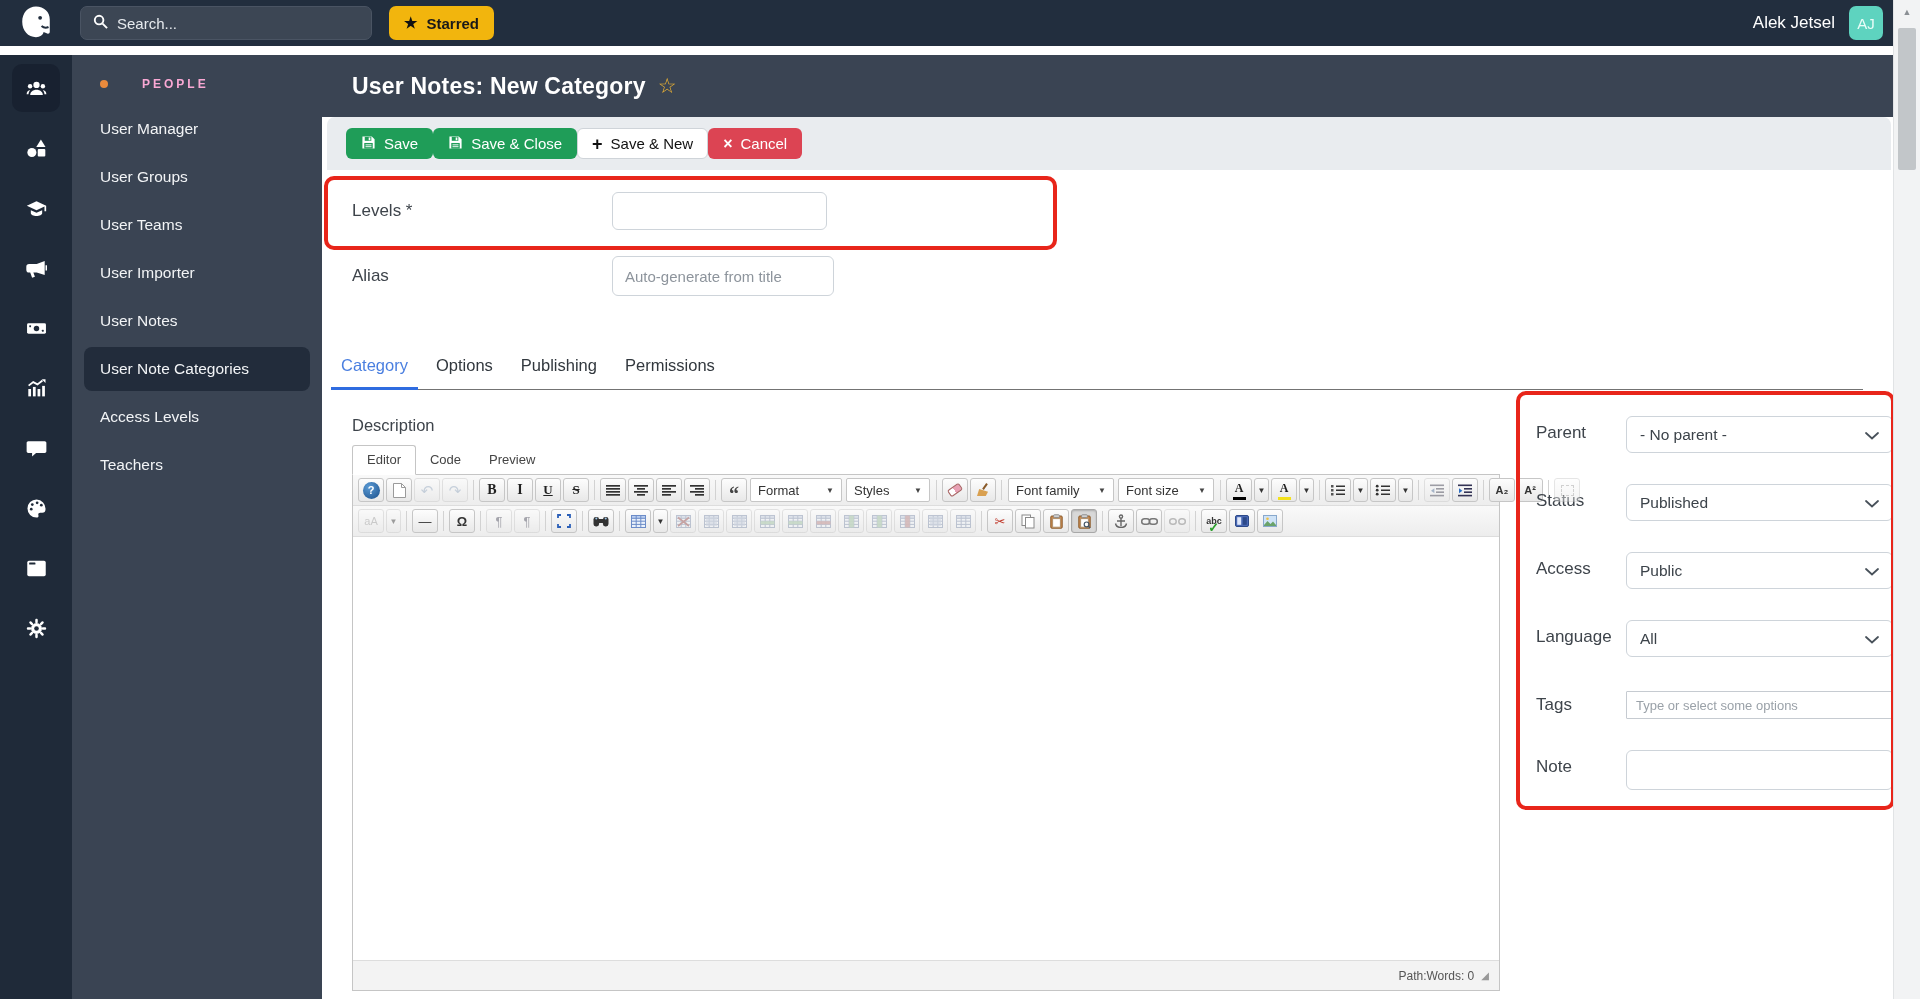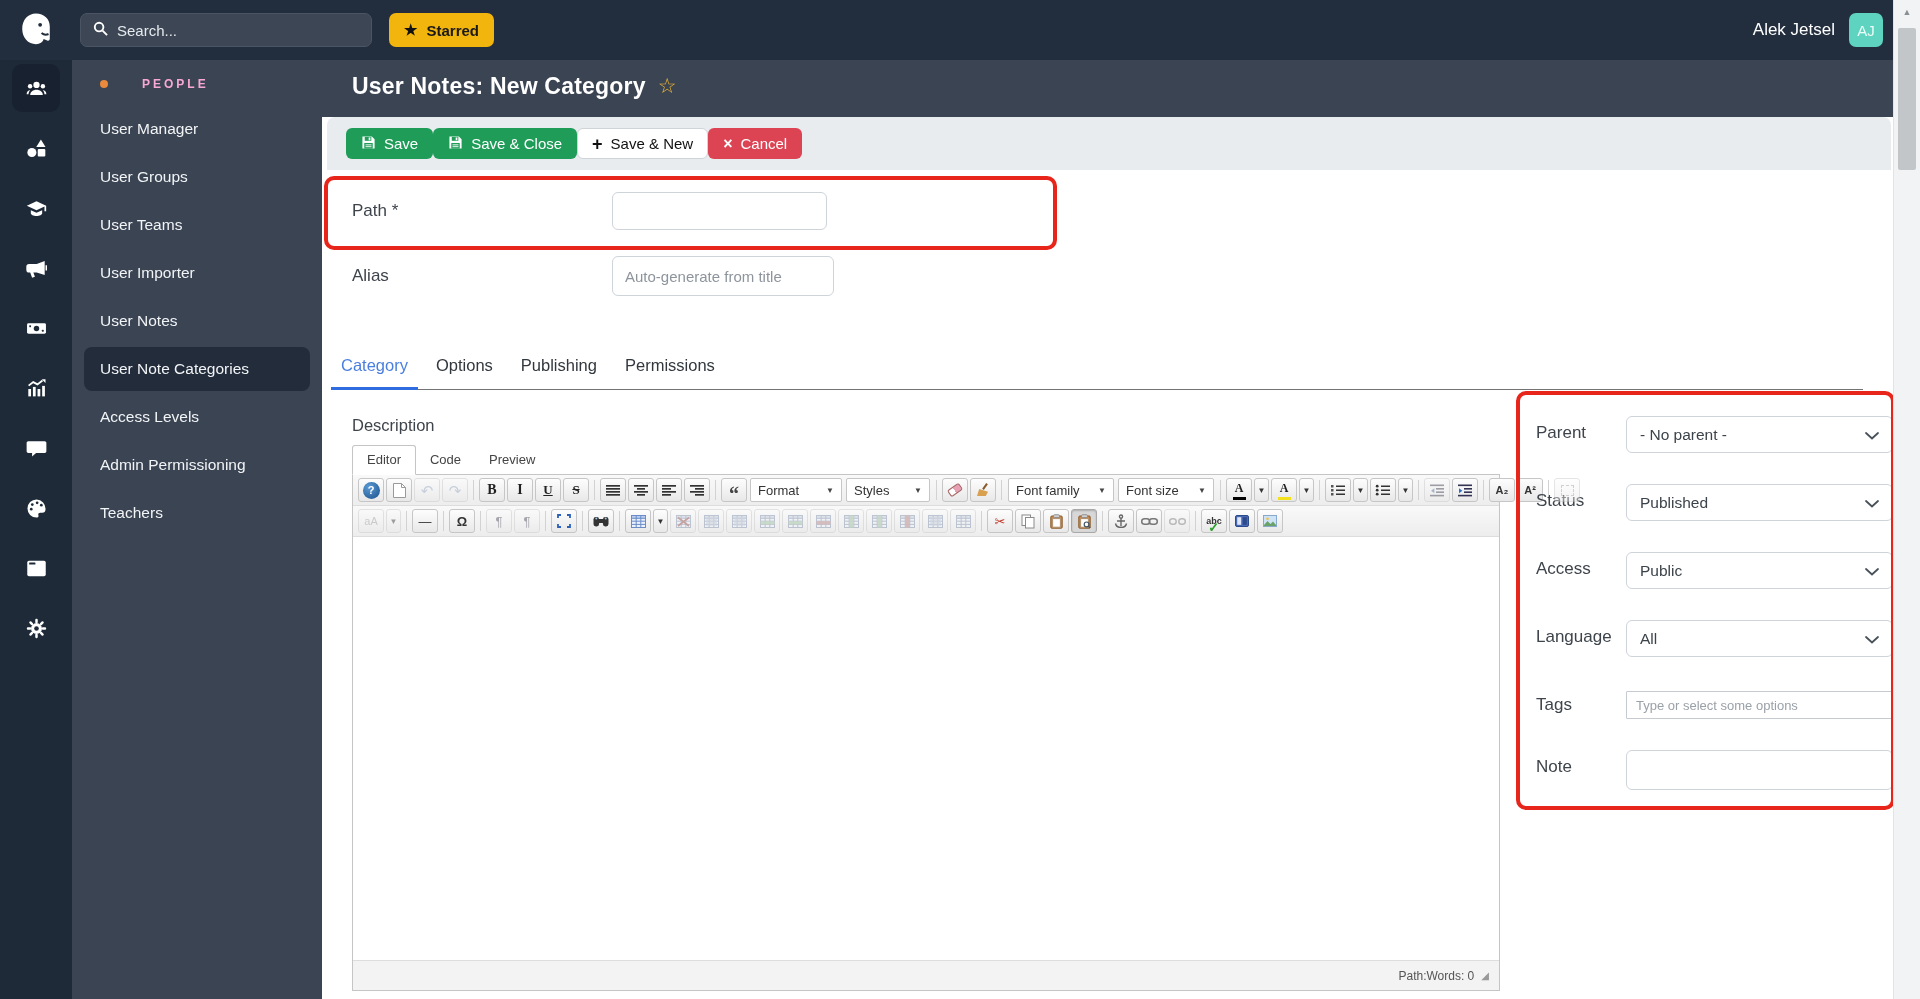--- a/index.html
+++ b/index.html
@@ -1,21 +1,21 @@
 <!DOCTYPE html>
 <html><head>
 <meta charset="utf-8">
 <style>
   * { margin:0; padding:0; box-sizing:border-box; }
   html,body { width:1920px; height:999px; overflow:hidden; background:#fff;
     font-family:"Liberation Sans", sans-serif; }
   #app { position:relative; width:1920px; height:999px; background:#fff; overflow:hidden; }
 
   
-  .topbar { position:absolute; left:0; top:0; width:1920px; height:60px; background:#222e3e;
+  .topbar { position:absolute; left:0; top:0; width:1920px; height:46px; background:#222e3e;
     display:flex; align-items:center; z-index:10; padding-right:37px; }
   .logo { width:72px; height:55px; display:flex; align-items:center; justify-content:center; cursor:pointer; }
   .search { margin-left:8px; width:292px; height:34px; background:#3c4654; border:1px solid #4a5463;
     border-radius:7px; display:flex; align-items:center; padding:0 12px; gap:9px; cursor:text; }
   .search span { color:#e6eaee; font-size:15px; }
   .starred { margin-left:17px; height:34px; background:#f2b50d; border:none; border-radius:7px;
     display:inline-flex; align-items:center; gap:9px; padding:0 15px; font-size:15px; font-weight:600;
     color:#191919; cursor:pointer; font-family:inherit; }
   .starred .star { font-size:15px; color:#111; }
   .tb-right { margin-left:auto; display:flex; align-items:center; gap:14px; }
@@ -322,21 +322,20 @@
       <span class="lbl">PEOPLE</span>
     </div>
     <div id="menuItems">
         <div class="menu-item">User Manager</div>
         <div class="menu-item">User Groups</div>
         <div class="menu-item">User Teams</div>
         <div class="menu-item">User Importer</div>
         <div class="menu-item">User Notes</div>
         <div class="menu-item active">User Note Categories</div>
         <div class="menu-item">Access Levels</div>
-        <div class="menu-item">Admin Permissioning</div>
         <div class="menu-item">Teachers</div>
       </div>
   </div>
 
   <div class="main">
     <div class="page-header">
       <h1>User Notes: New Category</h1>
       <span class="title-star">☆</span>
     </div>
 
@@ -368,21 +367,21 @@
         <span>Save &amp; New</span>
       </button>
       <button class="btn btn-red">
         <span class="xx">×</span>
         <span>Cancel</span>
       </button>
     </div>
 
     <div class="body">
       <div class="form-row row-title">
-        <label>Path *</label>
+        <label>Levels *</label>
         <input class="inp" style="width: 215px; height: 38px;">
       </div>
       <div class="form-row row-alias">
         <label>Alias</label>
         <input class="inp" placeholder="Auto-generate from title" style="">
       </div>
 
       <div class="tabstrip" id="tabs">
           <div class="tab active">Category</div>
           <div class="tab">Options</div>

